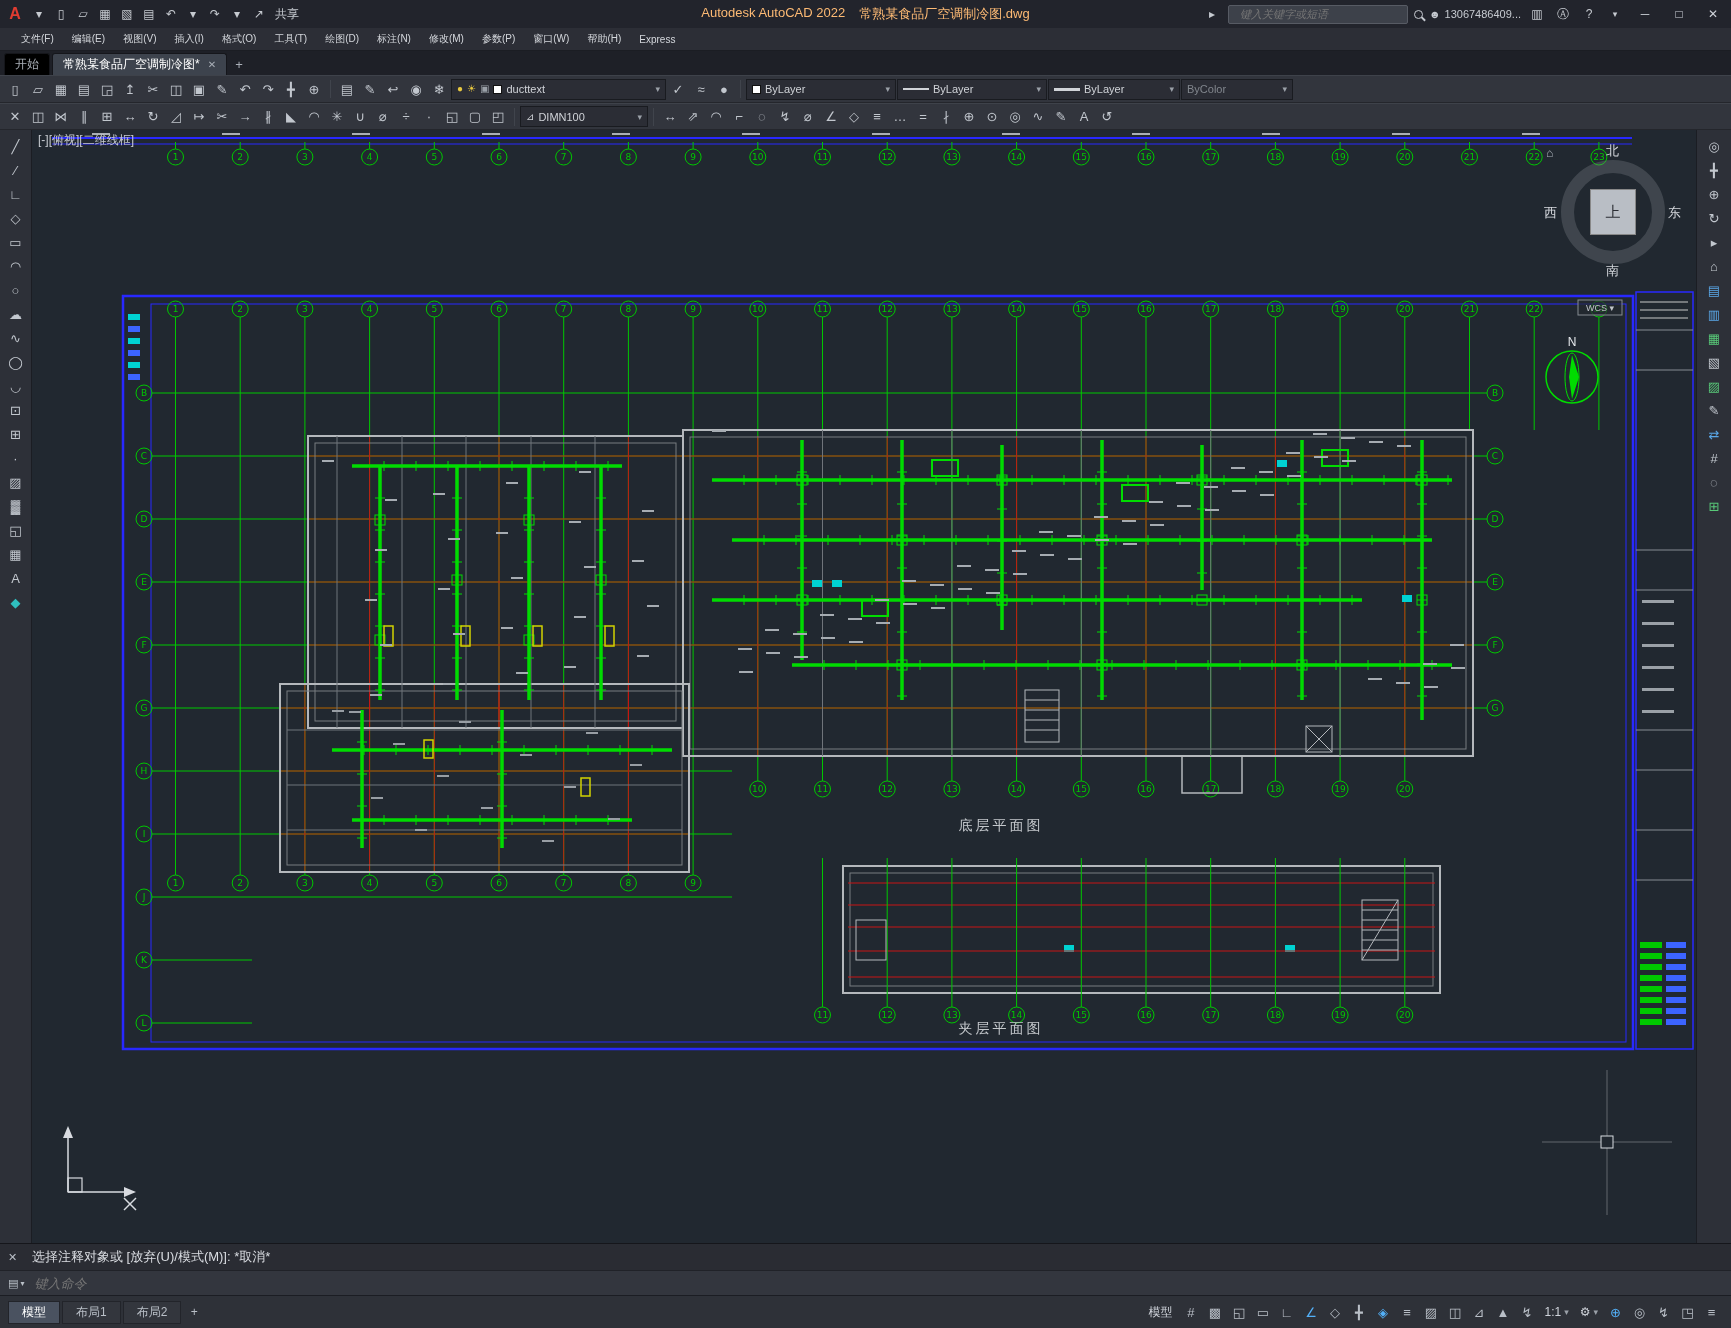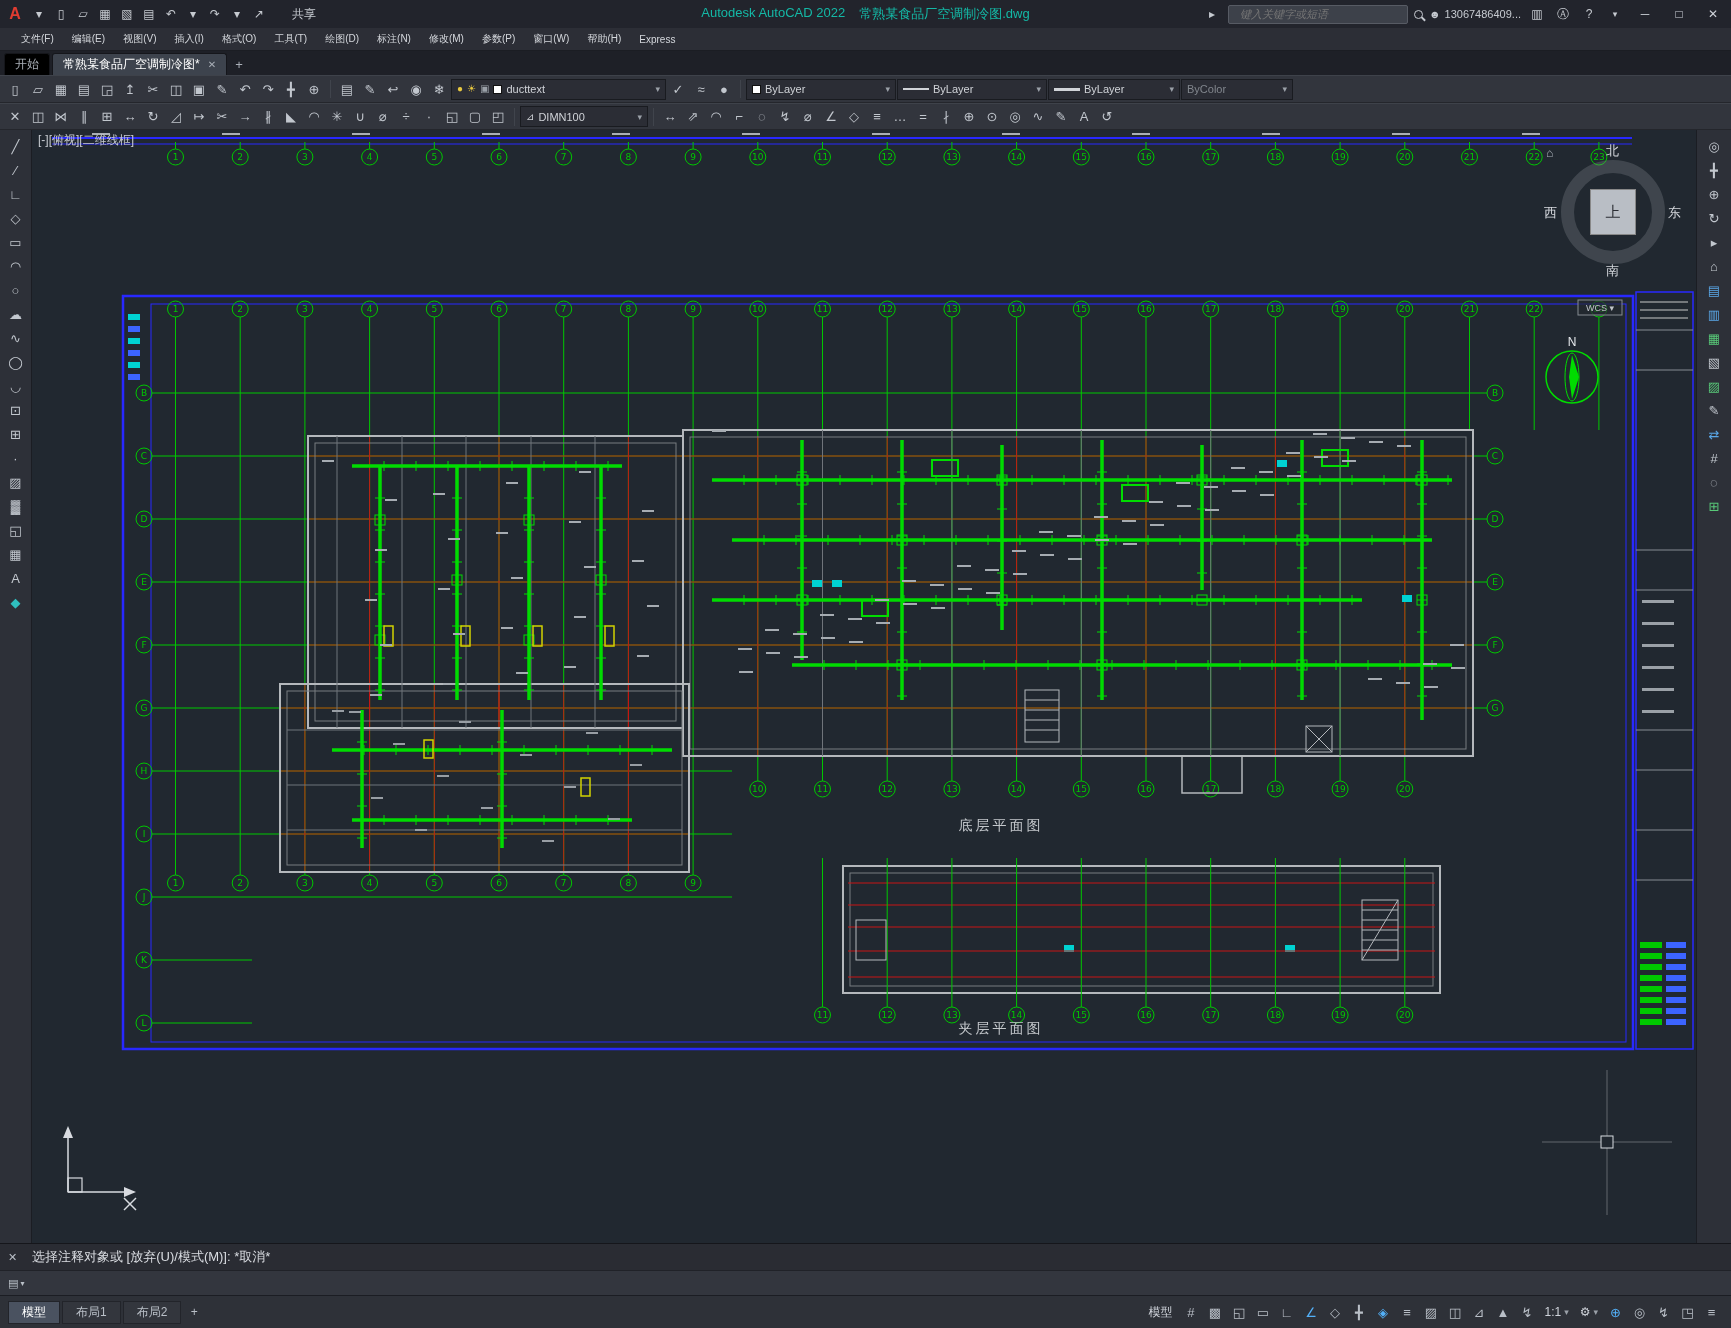--- a/index.html
+++ b/index.html
@@ -4,22 +4,22 @@
 <style>
   html,body{margin:0;padding:0;background:#14161b;}
   *{box-sizing:border-box;}
   .app{width:1731px;height:1328px;display:flex;flex-direction:column;overflow:hidden;
        font-family:"Liberation Sans","DejaVu Sans",sans-serif;color:#d0d3d8;background:#212830;user-select:none;}
 
   
   .titlebar{height:28px;background:#22242c;display:flex;align-items:center;padding:0 4px;gap:3px;font-size:12px;position:relative;flex:0 0 auto;}
   .logo{color:#e03c31;font-weight:bold;font-size:16px;width:22px;text-align:center;}
   .qa-icon{width:20px;height:20px;display:flex;align-items:center;justify-content:center;color:#c6cad0;font-size:12px;}
-  .share{display:flex;align-items:center;gap:4px;color:#c6cad0;margin-left:20px;}
-  .title-center{position:absolute;left:50%;transform:translateX(-50%);white-space:nowrap;font-size:13px;color:#14b8a6;display:flex;gap:14px;}
+  .share{display:flex;align-items:center;gap:4px;color:#c6cad0;margin-left:3px;}
+  .title-center{position:absolute;left:50%;transform:translateX(-50%);white-space:nowrap;font-size:13px;color:#fdba74;display:flex;gap:14px;}
   .tb-right{margin-left:auto;display:flex;align-items:center;gap:6px;}
   .search-wrap{display:flex;align-items:center;background:#3d414a;border:1px solid #575b64;height:19px;width:180px;padding:0 9px;border-radius:2px;}
   .search-wrap input{background:none;border:none;outline:none;color:#b8bdc4;font-style:italic;font-size:11px;width:100%;font-family:inherit;}
   .magnifier{width:9px;height:9px;border:1.5px solid #c6cad0;border-radius:50%;position:relative;display:inline-block;}
   .magnifier::after{content:'';position:absolute;width:5px;height:1.5px;background:#c6cad0;right:-4px;bottom:-2px;transform:rotate(45deg);}
   .user{display:flex;align-items:center;gap:4px;color:#c6cad0;font-size:11px;}
   .win-btn{width:28px;height:24px;display:flex;align-items:center;justify-content:center;color:#cfd3da;font-size:12px;}
 
   
   .menubar{height:23px;background:#2c2e36;display:flex;align-items:center;padding-left:12px;font-size:10px;flex:0 0 auto;border-bottom:1px solid #1b1d23;}
@@ -1104,20 +1104,21 @@
       </div>
   </div>
 
   <div class="cmd">
     <div class="cmd-history">
       <span class="cmd-close">✕</span>
       <span>选择注释对象或 [放弃(U)/模式(M)]: *取消*</span>
     </div>
     <div class="cmd-input-row">
       <span class="cmd-opt">▤<span style="font-size:8px;">▾</span></span>
+      <input placeholder="键入命令" style="">
     </div>
   </div>
 
   <div class="statusbar">
     <span style="display:flex;align-items:center;">
         <span class="lay-tab active">模型</span>
         <span class="lay-tab">布局1</span>
         <span class="lay-tab">布局2</span>
       </span>
     <span class="lay-add">+</span>

